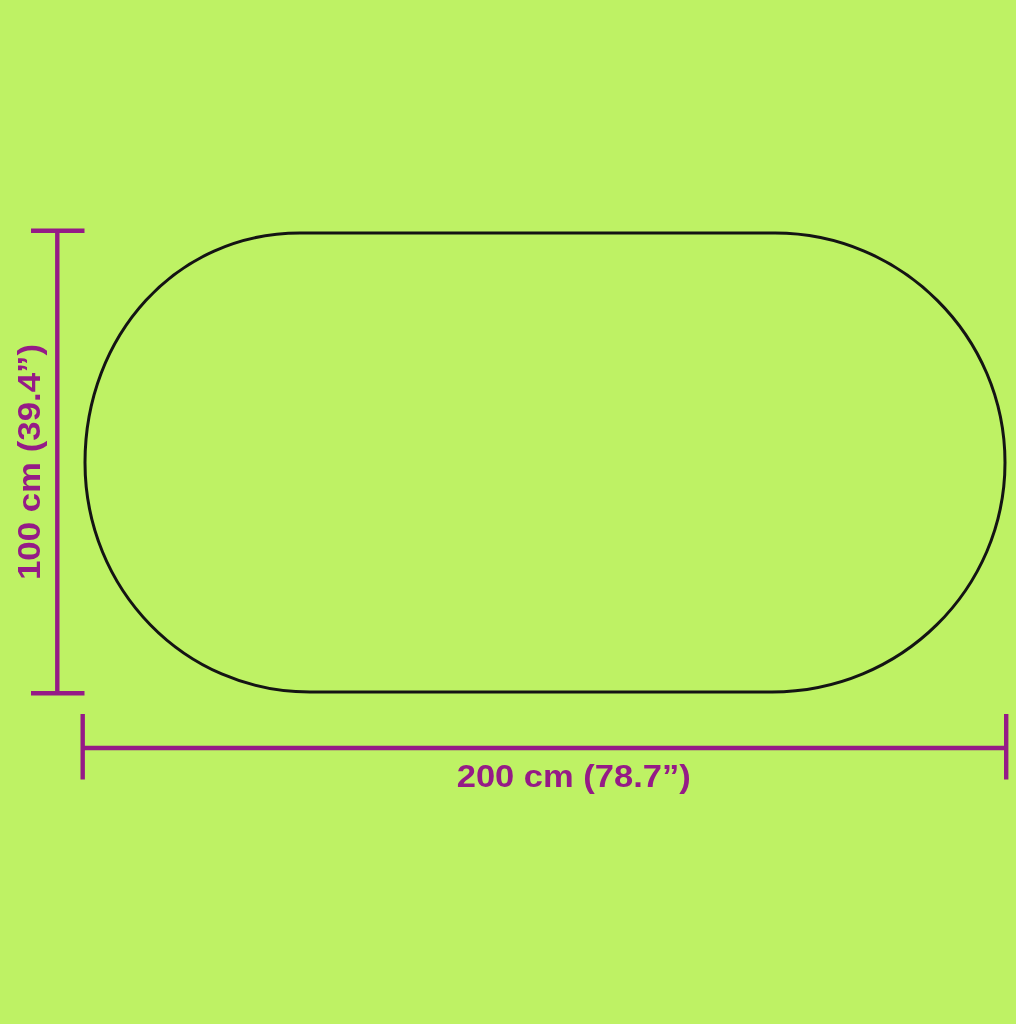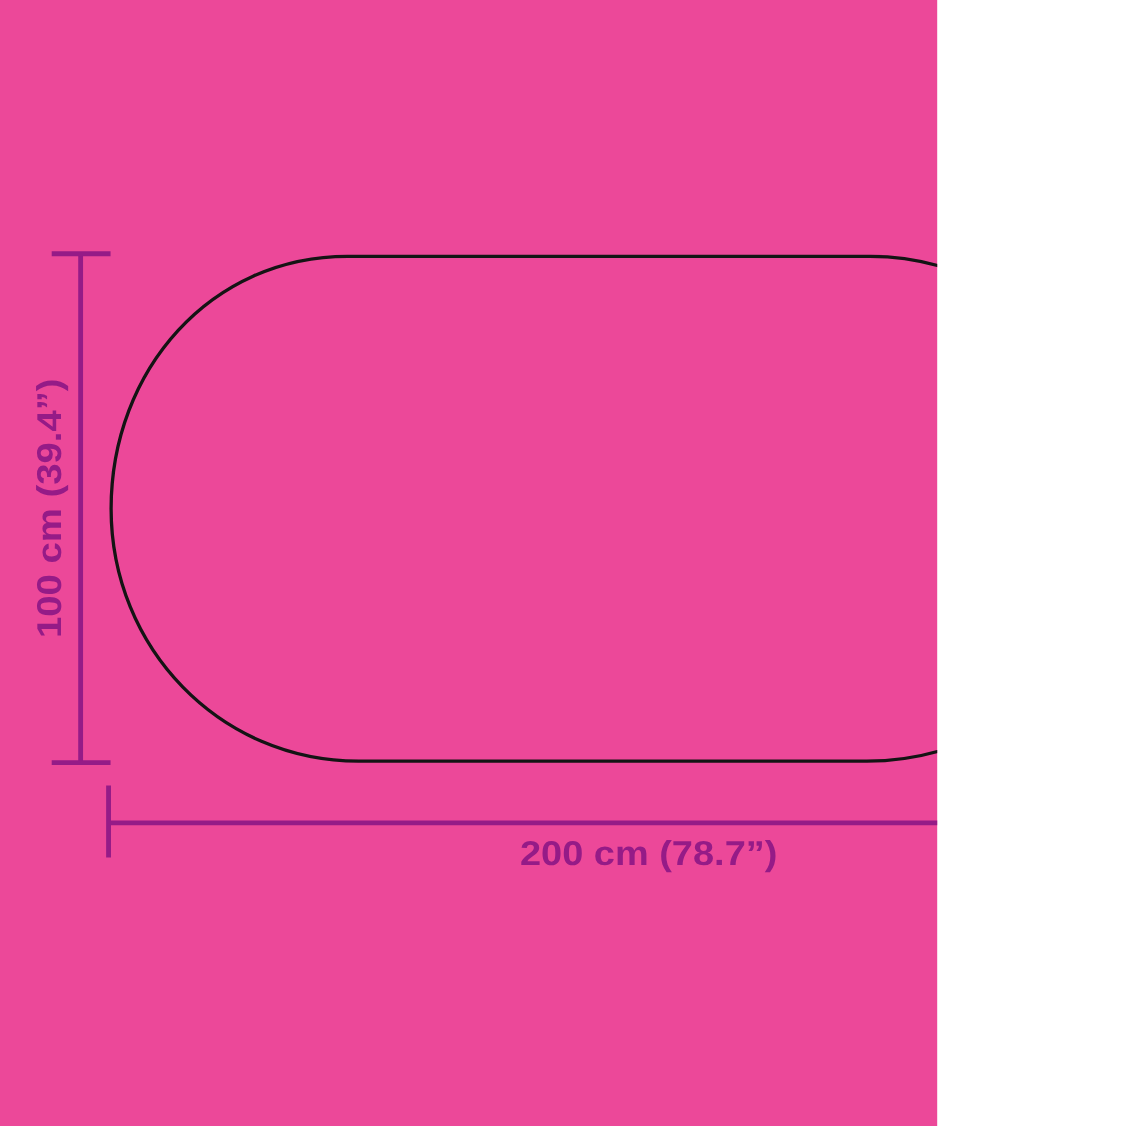--- a/index.html
+++ b/index.html
@@ -1,16 +1,16 @@
 <!DOCTYPE html>
 <html><head>
 <meta charset="utf-8">
 <style>
   html,body{margin:0;padding:0;background:#ffffff;}
-  .page{width:836px;height:1024px;position:relative;background:#ec4899;overflow:hidden;padding-left:16px;}
+  .page{width:1016px;height:1024px;position:relative;background:#bef264;overflow:hidden;}
   svg text{font-family:"Liberation Sans",sans-serif;font-weight:bold;fill:#951b87;}
 </style>
 </head>
 <body>
 <div class="page">
 <svg width="1024" height="1024" viewBox="0 0 1024 1024" xmlns="http://www.w3.org/2000/svg">
 
   <path d="M300,233 L775,233 C901,233 1005,336 1005,462.5 C1005,589 901,692 772,692 L310,692 C184,692 85,589 85,462.5 C85,336 176,233 300,233 Z" fill="none" stroke="#141414" stroke-width="3"></path>
 
   <line x1="57.3" y1="230.7" x2="57.3" y2="693.3" stroke="#951b87" stroke-width="4.4"></line>

